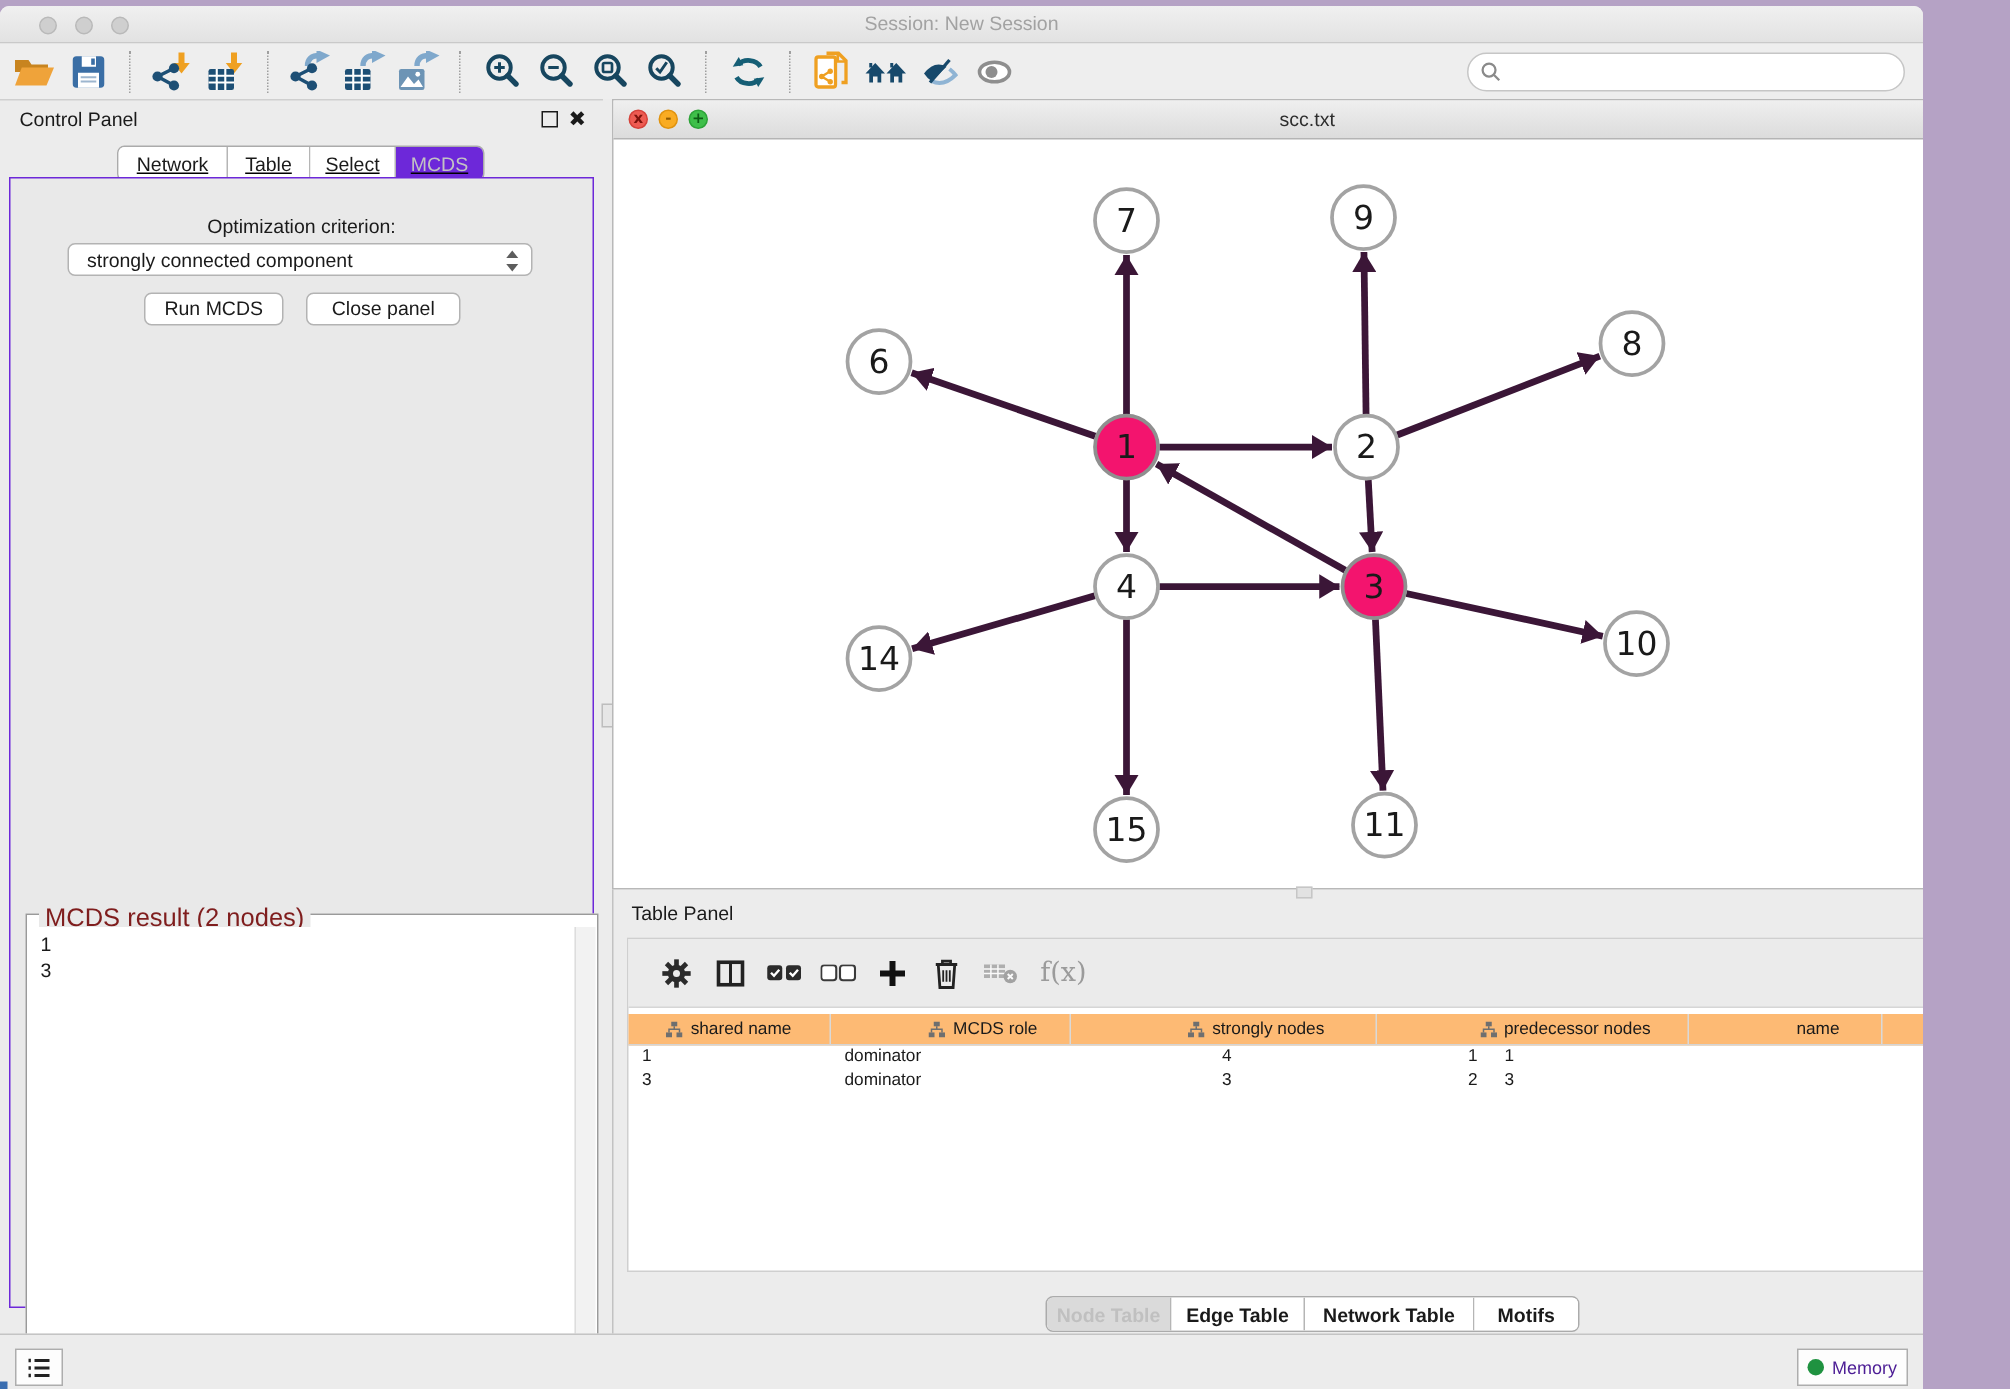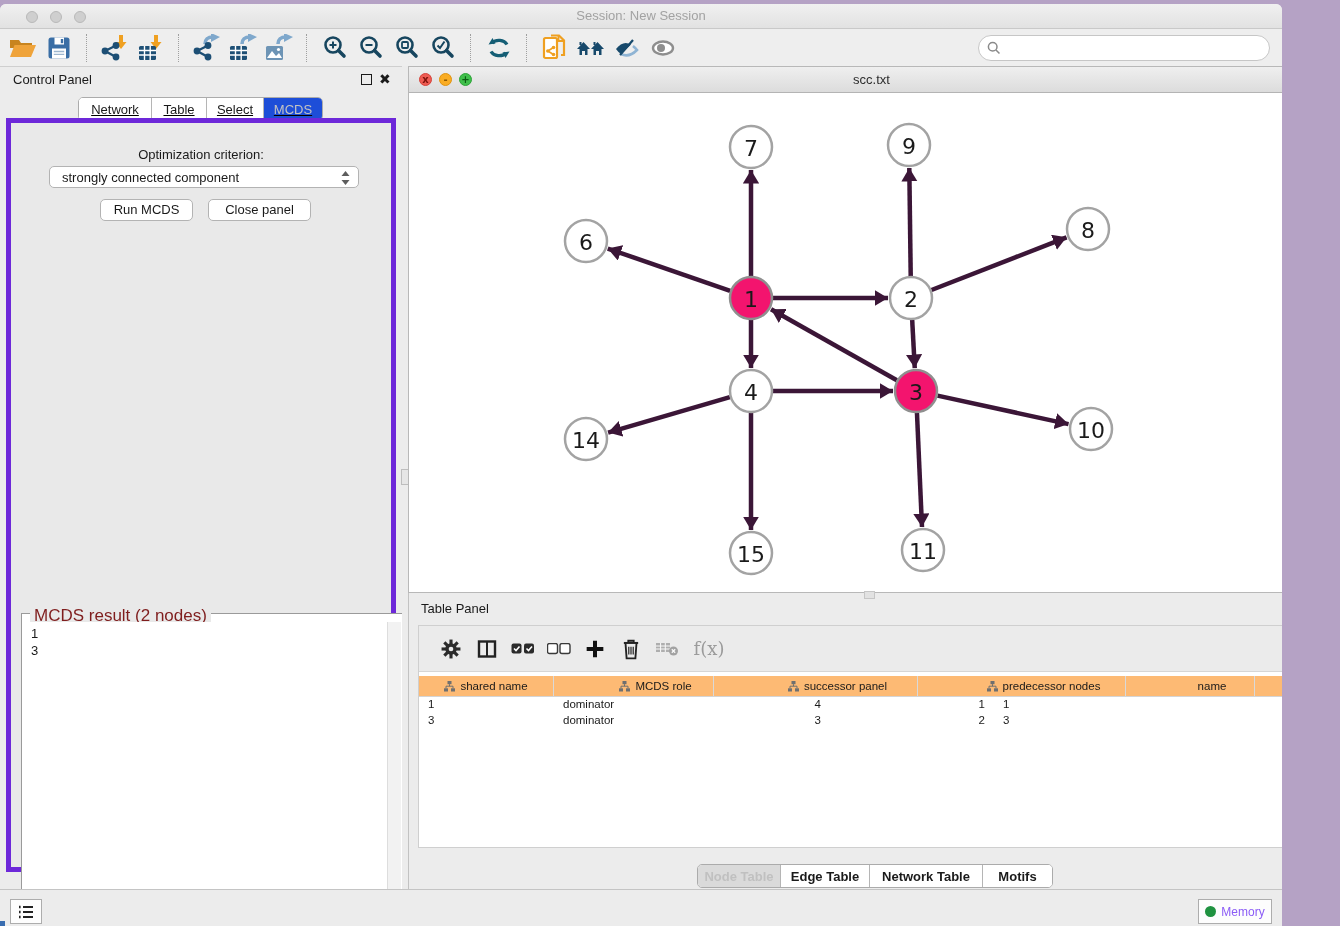--- a/index.html
+++ b/index.html
@@ -18,22 +18,22 @@
   .search-wrap svg{position:absolute;left:8px;top:5px;}
   .search-input{position:absolute;left:28px;top:1px;width:250px;height:20px;border:none;outline:none;font-size:13px;background:transparent;}
   
   .cp-header{position:absolute;left:0;top:62px;width:402px;height:26px;}
   .panel-title{font-size:13px;color:#1a1a1a;position:absolute;left:13px;top:6px;}
   .float-box{position:absolute;width:11px;height:11px;border:1.5px solid #1a1a1a;box-sizing:border-box;top:8px;}
   .close-x{position:absolute;top:5px;font-size:14px;font-weight:bold;color:#1a1a1a;}
   .cp-tabs{position:absolute;left:78px;top:93px;height:22px;display:flex;border:1px solid #ababab;border-radius:5px;overflow:hidden;background:#fff;text-decoration:underline;}
   .cp-tab{font-size:13px;color:#1a1a1a;display:flex;align-items:center;justify-content:center;border-right:1px solid #b5b5b5;background:#fff;}
   .cp-tab:last-child{border-right:none;}
-  .cp-tab.sel{background:#1d4ed8;color:#c3c3c3;}
-  .cp-content{position:absolute;left:6px;top:114px;width:390px;height:754px;background:#e9e9e9;border:5px solid #6d28d9;box-sizing:border-box;}
+  .cp-tab.sel{background:#6d28d9;color:#c3c3c3;}
+  .cp-content{position:absolute;left:6px;top:114px;width:390px;height:754px;background:#e9e9e9;border:1px solid #6d28d9;box-sizing:border-box;}
   .opt-label{position:absolute;left:0;top:24px;width:100%;text-align:center;font-size:13px;color:#1a1a1a;}
   .opt-select{position:absolute;left:38px;top:43px;width:310px;height:22px;background:#fff;border:1px solid #b3b3b3;border-radius:5px;font-size:13px;color:#1a1a1a;line-height:22px;padding-left:12px;box-sizing:border-box;}
   .opt-stepper{position:absolute;right:7px;top:3px;}
   .cp-btn{position:absolute;top:76px;height:22px;background:#fff;border:1px solid #b3b3b3;border-radius:5px;font-size:13px;color:#1a1a1a;text-align:center;line-height:20px;box-sizing:border-box;}
   .result-box{position:absolute;left:10px;top:490px;width:380px;height:377px;border:1px solid #9a9a9a;background:#fff;}
   .result-legend{position:absolute;left:8px;top:-8px;background:#e9e9e9;padding:0 4px;font-size:17px;color:#7f1d1d;}
   .result-area{position:absolute;left:1px;top:8px;width:364px;height:366px;background:#fff;font-size:13px;color:#1a1a1a;padding:3px 0 0 8px;box-sizing:border-box;line-height:17px;}
   .result-scroll{position:absolute;right:1px;top:8px;width:13px;height:366px;background:#f2f2f2;border-left:1px solid #ddd;}
   
   .v-split{position:absolute;left:402px;top:62px;width:6px;height:827px;background:#ececec;border-right:1px solid #c2c2c2;}
@@ -58,21 +58,21 @@
   .tbl-row{display:flex;height:16px;}
   .td{font-size:11.5px;color:#1a1a1a;box-sizing:border-box;padding:1px 9px 0 9px;height:16px;}
   .td.r{text-align:right;}
   .tp-tabs{position:absolute;left:697px;top:860px;height:22px;display:flex;border:1px solid #ababab;border-radius:5px;overflow:hidden;background:#fff;}
   .tp-tab{font-size:13px;font-weight:bold;color:#1a1a1a;display:flex;align-items:center;justify-content:center;border-right:1px solid #b5b5b5;background:#fff;}
   .tp-tab:last-child{border-right:none;}
   .tp-tab.sel{background:#dadada;color:#c0c0c0;}
   
   .statusbar{position:absolute;left:0;top:885px;width:100%;height:37px;background:#ececec;border-top:1px solid #c4c4c4;}
   .list-btn{position:absolute;left:10px;top:9px;width:30px;height:23px;background:#fdfdfd;border:1px solid #adadad;display:flex;align-items:center;justify-content:center;}
-  .mem-btn{position:absolute;right:10px;top:9px;width:72px;height:23px;background:#fdfdfd;border:1px solid #adadad;display:flex;align-items:center;justify-content:center;gap:5px;font-size:12px;color:#8b5cf6;}
+  .mem-btn{position:absolute;right:10px;top:9px;width:72px;height:23px;background:#fdfdfd;border:1px solid #adadad;display:flex;align-items:center;justify-content:center;gap:5px;font-size:12px;color:#4c1d95;}
   .mem-dot{width:11px;height:11px;border-radius:50%;background:#1f9240;}
   .corner-pixel{position:absolute;left:0;bottom:0;width:5px;height:5px;background:#3a6db0;}
 </style>
 </head>
 <body>
 
 <div id="app">
 <div class="app-window">
 
   <div class="titlebar">
@@ -409,21 +409,21 @@
         </div>
         <div class="th" style="width:160px">
           <svg width="11" height="11" viewBox="0 0 11 11">
                 <g fill="#6f6f6f">
                   <rect x="3.5" y="0" width="4" height="3.2"></rect>
                   <rect x="0" y="7.3" width="4" height="3.2"></rect>
                   <rect x="7" y="7.3" width="4" height="3.2"></rect>
                 </g>
                 <path d="M5.5 3.2 V5.2 M2 7.3 V5.2 H9 V7.3" stroke="#6f6f6f" stroke-width="1" fill="none"></path>
               </svg>
-          <span>successor panel</span>
+          <span>strongly nodes</span>
         </div>
         <div class="th" style="width:164px">
           <svg width="11" height="11" viewBox="0 0 11 11">
                 <g fill="#6f6f6f">
                   <rect x="3.5" y="0" width="4" height="3.2"></rect>
                   <rect x="0" y="7.3" width="4" height="3.2"></rect>
                   <rect x="7" y="7.3" width="4" height="3.2"></rect>
                 </g>
                 <path d="M5.5 3.2 V5.2 M2 7.3 V5.2 H9 V7.3" stroke="#6f6f6f" stroke-width="1" fill="none"></path>
               </svg>

